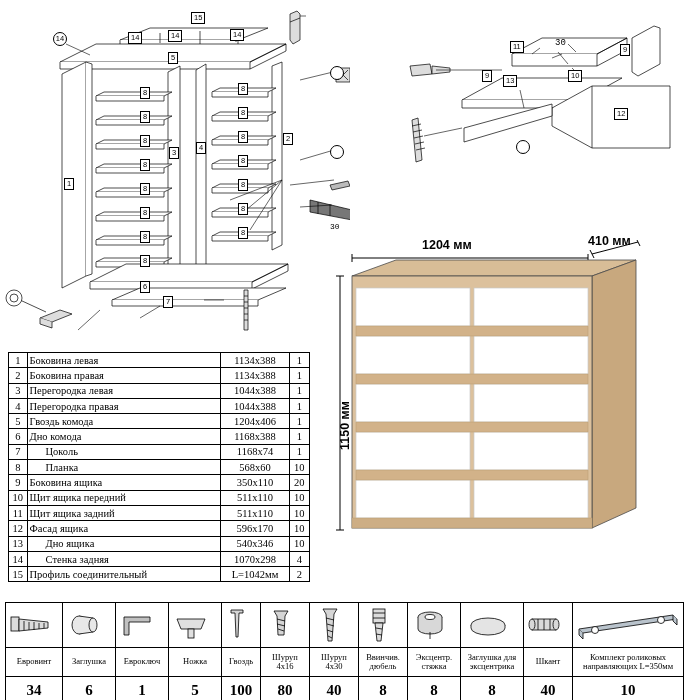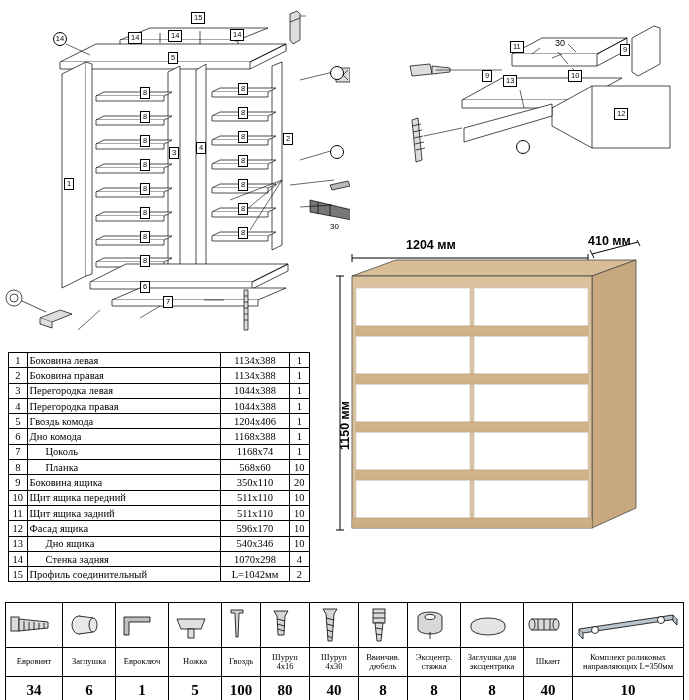--- a/index.html
+++ b/index.html
@@ -18,21 +18,21 @@
   .page {
     position: relative;
     width: 689px;
     height: 700px;
   }
 
   
   .abs { position: absolute; }
   .lbl {
     position: absolute;
-    font-family: Liberation Sans, sans-serif;
+    font-family: Liberation Mono, monospace;
     font-size: 8px;
     color: #000;
     white-space: nowrap;
   }
   .lblbox {
     position: absolute;
     font-family: "Liberation Sans", sans-serif;
     font-size: 7.5px;
     background: #fff;
     border: 1px solid #000;
@@ -348,21 +348,21 @@
       <g fill="#d2b289" stroke="#b79b72" stroke-width="0.5">
         <rect x="26" y="86" width="232" height="10"></rect>
         <rect x="26" y="134" width="232" height="10"></rect>
         <rect x="26" y="182" width="232" height="10"></rect>
         <rect x="26" y="230" width="232" height="10"></rect>
       </g>
 
       <rect x="22" y="278" width="240" height="10" fill="#cdae85" stroke="#b79b72" stroke-width="0.5"></rect>
     </svg>
 
-    <div class="dimtext" style="left:76px; top:-2px;">1204 мм</div>
+    <div class="dimtext" style="left:92px; top:-2px;">1204 мм</div>
     <div class="dimtext" style="left:258px; top:-6px;">410 мм</div>
     <div class="dimtext vert" style="left:8px; top:210px;">1150 мм</div>
   </div>
 
   <table id="parts-table">
     <tbody>
       <tr>
         <td class="num">1</td>
         <td class="name">Боковина левая</td>
         <td class="dim">1134х388</td>

